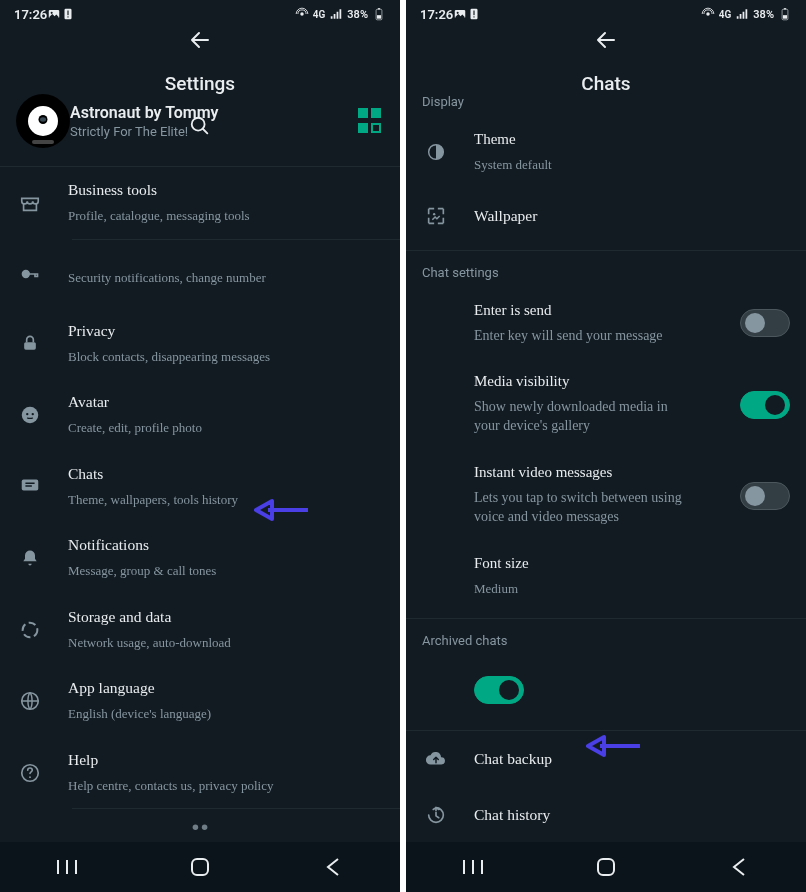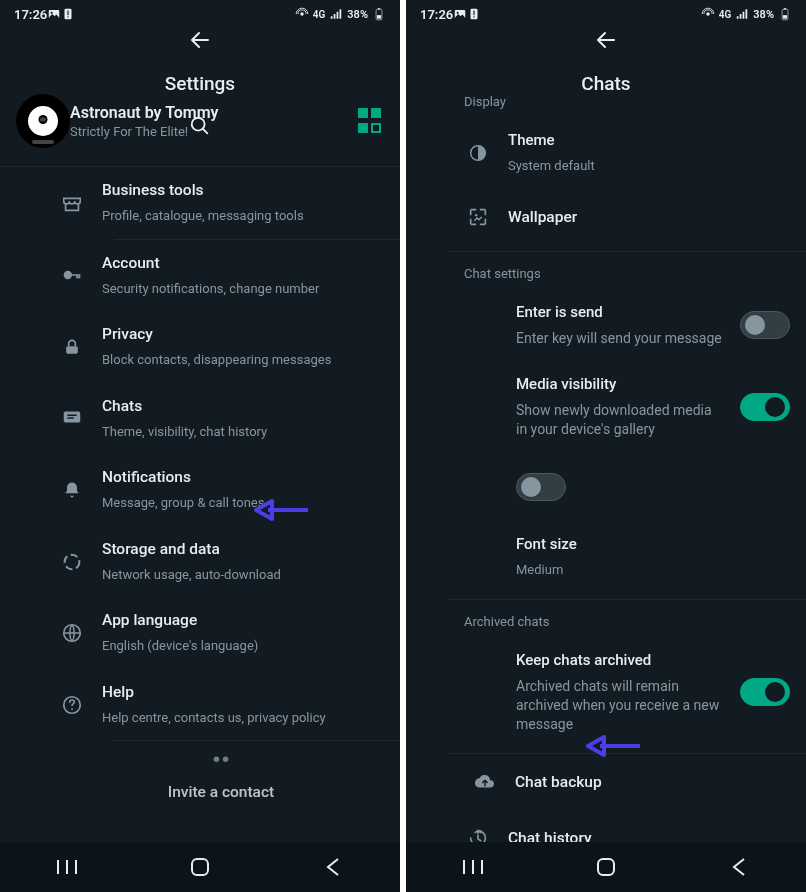--- a/index.html
+++ b/index.html
@@ -69,30 +69,31 @@
   .avatar-inner{
     width:30px;height:30px;border-radius:50%;background:#fff;display:flex;align-items:center;justify-content:center;
   }
   .profile-text { flex:1; }
   .profile-name { font-size:16px; font-weight:600; color:#e9edef; }
   .profile-status { font-size:13px; color:#8696a0; margin-top:2px;}
   .qr-icon { width:26px; height:26px; display:flex; flex-wrap:wrap; gap:3px;}
   .qr-icon span{ width:10px;height:10px; background:#00a884; display:block;}
   .qr-icon span:nth-child(4){ background:transparent; box-shadow: inset 0 0 0 2px #00a884;}
   
-  .list { flex:1; overflow:hidden;padding-left:42px; }
+  .list { flex:1; overflow:hidden; }
   .list-inner-divider{
     margin-left:72px; border-top:1px solid rgba(134,150,160,0.12);
   }
   .item {
     display:flex;
     align-items:center;
     padding: 14px 16px;
-    gap: 16px;
+    gap: 24px;
     min-height:68px;
+    font-family:Liberation Serif, serif;
   }
   .item .icon-col { width:28px; display:flex; align-items:center; justify-content:center; flex-shrink:0;}
   .item .text-col { flex:1; min-width:0;}
   .item-title { font-size:15.5px; color:#e9edef; font-weight:500;}
   .item-title.small { font-size:15px; }
   .item-sub { font-size:13px; color:#8696a0; margin-top:8px; line-height:1.35;}
   .item-sub.tight { font-size:14px; max-width: 220px;}
   .section-header {
     padding: 14px 16px 8px 16px;
     font-size:13px;
@@ -213,46 +214,59 @@
     </div>
     <div class="list-inner-divider"></div>
     <div class="item">
       <div class="icon-col">
           <svg width="20" height="20" viewBox="0 0 24 24">
             <circle cx="7" cy="12" r="4" stroke="#8696a0" stroke-width="2" fill="#8696a0"></circle>
             <path d="M11 12h10v3h-3v-3" stroke="#8696a0" stroke-width="2" fill="none"></path>
           </svg>
         </div>
       <div class="text-col">
-          <div class="item-title">Account</div>
           <div class="item-sub">Security notifications, change number</div>
         </div>
     </div>
     <div class="item">
       <div class="icon-col">
           <svg width="20" height="20" viewBox="0 0 24 24">
             <rect x="5" y="11" width="14" height="9" rx="2" fill="#8696a0"></rect>
             <path d="M8 11V8a4 4 0 018 0v3" stroke="#8696a0" stroke-width="2" fill="none"></path>
           </svg>
         </div>
       <div class="text-col">
           <div class="item-title">Privacy</div>
           <div class="item-sub">Block contacts, disappearing messages</div>
         </div>
     </div>
     <div class="item">
       <div class="icon-col">
           <svg width="22" height="22" viewBox="0 0 24 24">
+            <circle cx="12" cy="12" r="9" fill="#8696a0"></circle>
+            <circle cx="9" cy="11" r="1.3" fill="#121b22"></circle>
+            <circle cx="15" cy="11" r="1.3" fill="#121b22"></circle>
+            <path d="M9 15c1 1 5 1 6 0" stroke="#121b22" stroke-width="1.4" fill="none"></path>
+          </svg>
+        </div>
+      <div class="text-col">
+          <div class="item-title">Avatar</div>
+          <div class="item-sub">Create, edit, profile photo</div>
+        </div>
+    </div>
+    <div class="item">
+      <div class="icon-col">
+          <svg width="22" height="22" viewBox="0 0 24 24">
             <rect x="3" y="5" width="18" height="12" rx="2" fill="#8696a0"></rect>
             <path d="M7 9h10M7 12h7" stroke="#121b22" stroke-width="1.5"></path>
           </svg>
         </div>
       <div class="text-col">
           <div class="item-title">Chats</div>
-          <div class="item-sub">Theme, visibility, chat history</div>
+          <div class="item-sub">Theme, wallpapers, tools history</div>
         </div>
     </div>
     <div class="item">
       <div class="icon-col">
           <svg width="20" height="22" viewBox="0 0 24 24">
             <path d="M12 3a6 6 0 00-6 6v4l-2 3h16l-2-3V9a6 6 0 00-6-6zM10 19a2 2 0 004 0" fill="#8696a0"></path>
           </svg>
         </div>
       <div class="text-col">
           <div class="item-title">Notifications</div>
@@ -416,45 +430,45 @@
     <div class="item" style="padding-left:68px;">
       <div class="text-col">
           <div class="item-title small">Media visibility</div>
           <div class="item-sub tight">Show newly downloaded media in your device's gallery</div>
         </div>
       <div class="toggle on">
           <div class="knob"></div>
         </div>
     </div>
     <div class="item" style="padding-left:68px;">
+      <div class="text-col">
+          <div class="item-title small">Instant video messages</div>
+          <div class="item-sub tight">Lets you tap to switch between using voice and video messages</div>
+        </div>
       <div class="toggle">
           <div class="knob"></div>
         </div>
     </div>
     <div class="item" style="padding-left:68px; min-height:60px;">
       <div class="text-col">
           <div class="item-title small">Font size</div>
           <div class="item-sub">Medium</div>
         </div>
     </div>
 
     <div class="section-sep"></div>
     <div class="section-header">Archived chats</div>
     <div class="item" style="padding-left:68px;">
-      <div class="text-col">
-          <div class="item-title small">Keep chats archived</div>
-          <div class="item-sub tight">Archived chats will remain archived when you receive a new message</div>
-        </div>
       <div class="toggle on">
           <div class="knob"></div>
         </div>
     </div>
 
     <div class="section-sep"></div>
-    <div class="item chat-item-nosub" style="min-height:56px;margin-left:7px;">
+    <div class="item chat-item-nosub" style="min-height:56px;">
       <div class="icon-col">
           <svg width="22" height="22" viewBox="0 0 24 24">
             <path d="M6 18a5 5 0 010-10 6 6 0 0111.5 2A4 4 0 0118 18H6z" fill="#8696a0"></path>
             <path d="M12 10v6m0-6l-2.5 2.5M12 10l2.5 2.5" stroke="#121b22" stroke-width="1.6" fill="none" stroke-linecap="round"></path>
           </svg>
         </div>
       <div class="text-col">
           <div class="item-title small">Chat backup</div>
         </div>
     </div>

